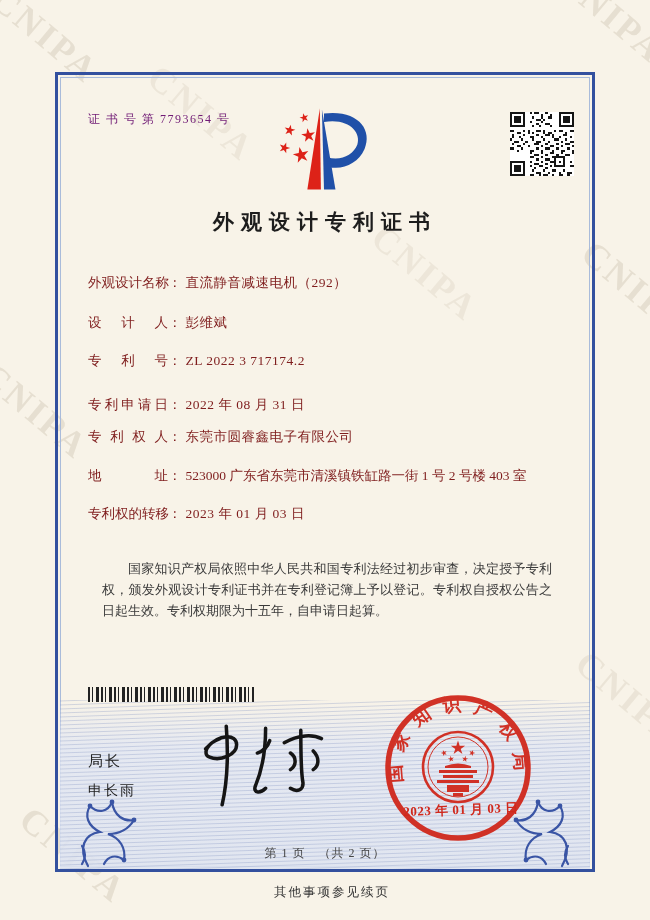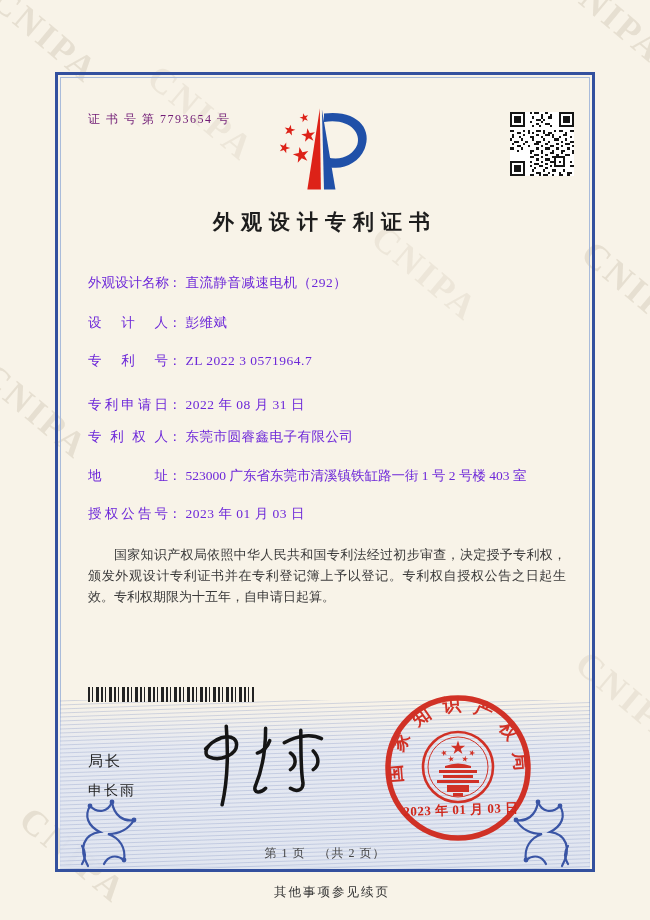--- a/index.html
+++ b/index.html
@@ -31,36 +31,36 @@
   }
   .logo{position:absolute;left:272px;top:104px;z-index:3;}
   .qr{position:absolute;left:510px;top:112px;width:64px;height:64px;z-index:3;background:#fff;}
   .title{
     position:absolute;left:0;top:208px;width:100%;text-align:center;z-index:3;
     font-size:21px;font-weight:700;letter-spacing:7px;color:#1d1d1d;
   }
   
   .field-row{
     position:absolute;left:88px;width:480px;z-index:3;
-    font-size:13.5px;color:#6d28d9;white-space:nowrap;
+    font-size:13.5px;color:#7f1d1d;white-space:nowrap;
   }
   .f-label{
     display:inline-block;width:80px;vertical-align:bottom;
     text-align:justify;text-align-last:justify;text-justify:inter-ideograph;
   }
   .f-colon{display:inline-block;margin-right:4px;}
   .f-value{letter-spacing:.5px;}
   .pair2{position:absolute;left:235px;top:0;}
   .pair2 .f-label{width:72px;}
   
   .body-text{
     position:absolute;left:88px;top:544px;width:478px;z-index:3;
     font-size:13px;line-height:1.62;color:#3a3a3a;text-align:justify;
   }
-  .body-text p{margin:0;text-indent:2em;}
+  .body-text p{margin:14px;text-indent:2em;}
   
   .wave-band{
     position:absolute;left:60px;top:700px;width:530px;height:169px;z-index:2;
     background:
       repeating-linear-gradient(178deg,
         rgba(122,140,190,0) 0px, rgba(122,140,190,.30) 1px,
         rgba(255,255,255,0) 2px, rgba(255,255,255,0) 4px),
       linear-gradient(180deg, rgba(226,231,243,0) 0%,
         rgba(226,231,243,.85) 28%, rgba(222,228,241,.9) 100%);
     pointer-events:none;
@@ -152,33 +152,33 @@
 
 <div class="title">外观设计专利证书</div>
 
 <div class="field-row" style="top:274px">
   <span class="f-label">外观设计名称</span><span class="f-colon">：</span><span class="f-value">直流静音减速电机（292）</span>
 </div>
 <div class="field-row" style="top:314px">
   <span class="f-label">设计人</span><span class="f-colon">：</span><span class="f-value">彭维斌</span>
 </div>
 <div class="field-row" style="top:352px">
-  <span class="f-label">专利号</span><span class="f-colon">：</span><span class="f-value">ZL 2022 3 0571964.7</span>
+  <span class="f-label">专利号</span><span class="f-colon">：</span><span class="f-value">ZL 2022 3 717174.2</span>
 </div>
 <div class="field-row" style="top:396px">
   <span class="f-label">专利申请日</span><span class="f-colon">：</span><span class="f-value">2022 年 08 月 31 日</span>
 </div>
 <div class="field-row" style="top:428px">
   <span class="f-label">专利权人</span><span class="f-colon">：</span><span class="f-value">东莞市圆睿鑫电子有限公司</span>
 </div>
 <div class="field-row" style="top:467px">
   <span class="f-label">地址</span><span class="f-colon">：</span><span class="f-value" style="letter-spacing:0">523000 广东省东莞市清溪镇铁缸路一街 1 号 2 号楼 403 室</span>
 </div>
 <div class="field-row" style="top:505px">
-  <span class="f-label">授权公告号</span><span class="f-colon">：</span><span class="f-value">2023 年 01 月 03 日</span>
+  <span class="f-label">专利权的转移</span><span class="f-colon">：</span><span class="f-value">2023 年 01 月 03 日</span>
 </div>
 
 <div class="body-text">
   <p>国家知识产权局依照中华人民共和国专利法经过初步审查，决定授予专利权，颁发外观设计专利证书并在专利登记簿上予以登记。专利权自授权公告之日起生效。专利权期限为十五年，自申请日起算。</p>
 </div>
 
 <div class="wave-band"></div>
 
 <div class="barcode"></div>
 

